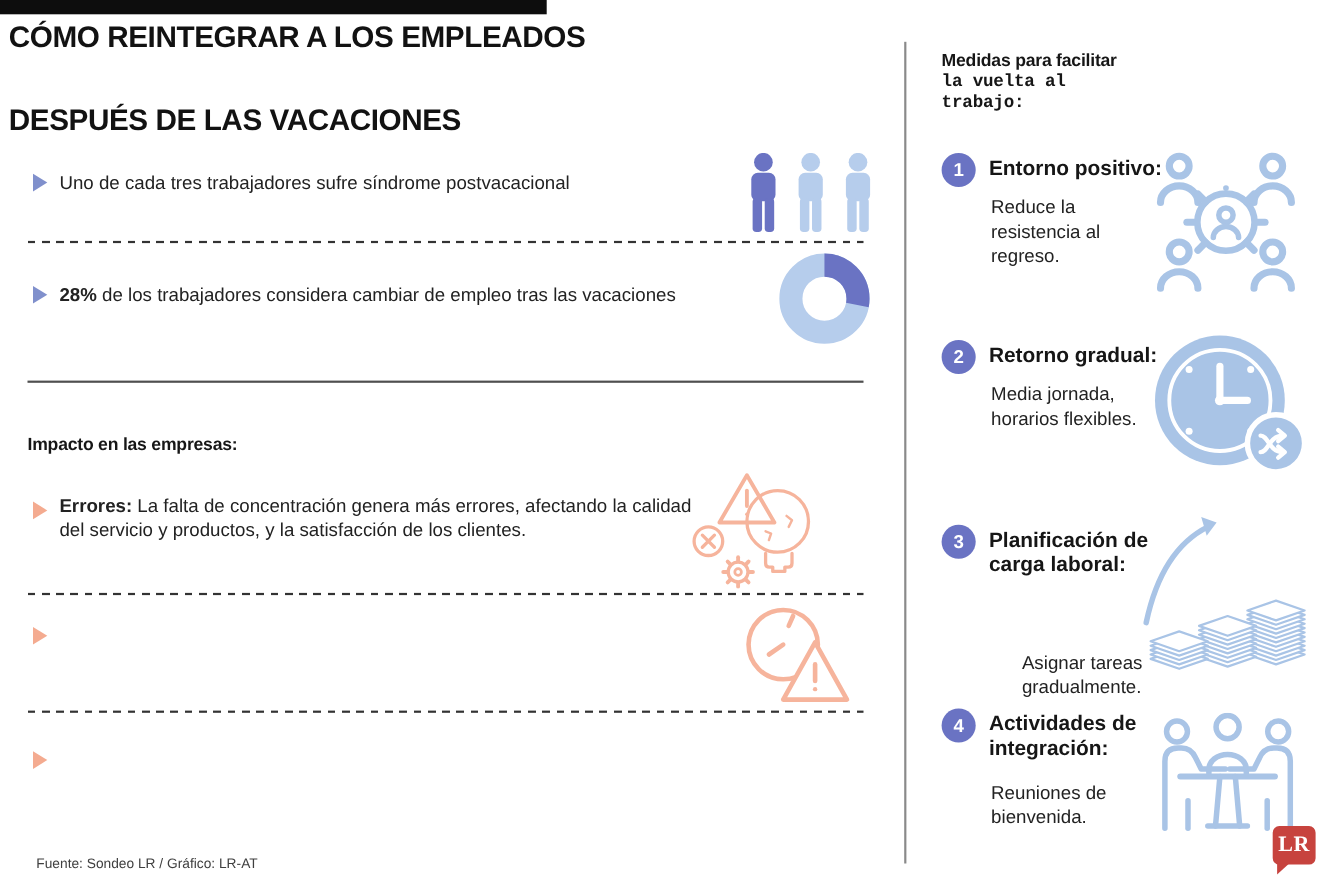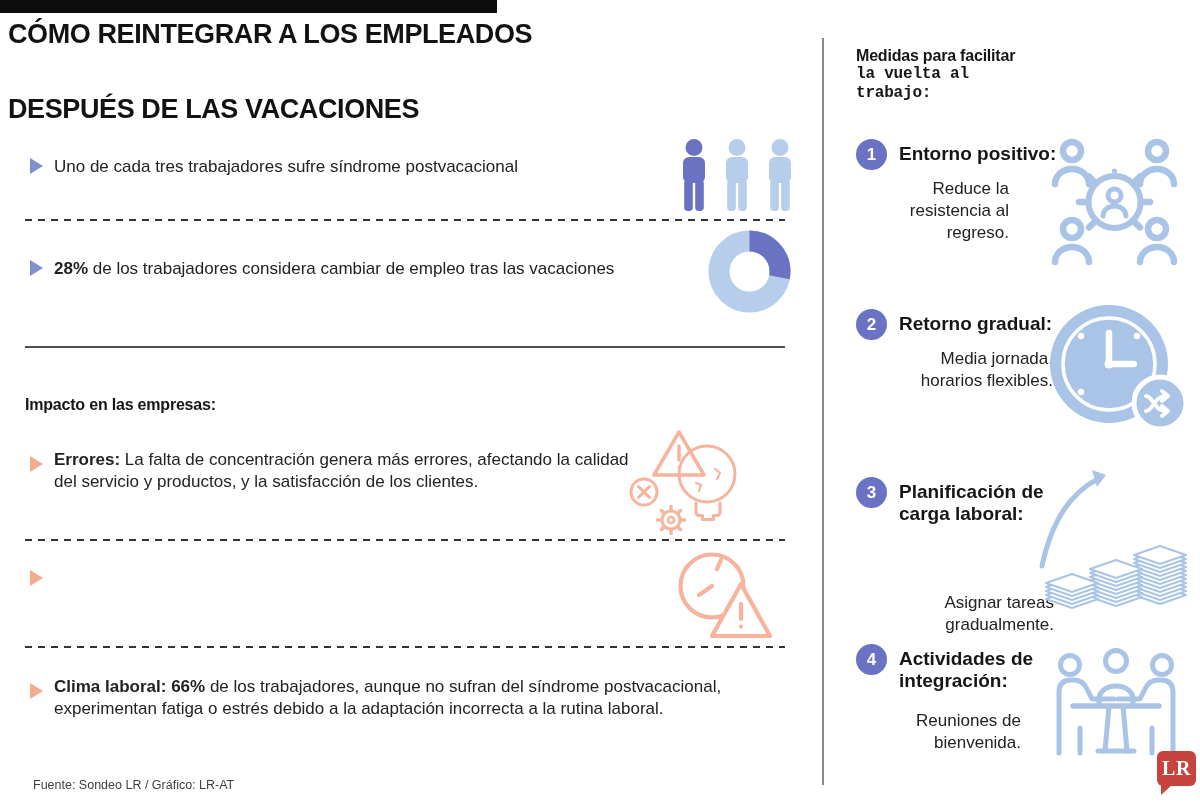--- a/index.html
+++ b/index.html
@@ -13,21 +13,21 @@
   .lead{font-weight:bold;}
   .tri{width:0;height:0;border-top:8px solid transparent;border-bottom:8px solid transparent;}
   .tri-blue{border-left:13px solid #8090cc;}
   .tri-salmon{border-left:13px solid #f4ab90;}
   .dash{height:2px;background:repeating-linear-gradient(90deg,#333 0 7px,transparent 7px 13px);}
   .solid-line{height:0;border-top:2px solid #4f4f4f;}
   .vline{width:2px;background:#8a8a8a;}
   .persons{display:flex;gap:7px;}
   .badge{width:31px;height:31px;border-radius:50%;background:#6a73c3;color:#fff;font-size:17px;font-weight:bold;text-align:center;line-height:31px;}
   .m-title{font-size:19px;font-weight:bold;line-height:1.18;color:#161616;}
-  .m-desc{font-size:17px;line-height:1.3;color:#222;text-align:right;}
+  .m-desc{font-size:17px;line-height:1.3;color:#222;}
   .footer{font-size:12.5px;color:#3f3f3f;}
   .lr{left:1157px;top:751px;width:39px;height:35px;background:#c7433e;border-radius:6px;color:#fff;
       font-family:"Liberation Serif",serif;font-weight:bold;font-size:20px;text-align:center;line-height:35px;letter-spacing:0.5px;}
   .lr:after{content:"";position:absolute;left:4px;bottom:-9px;width:0;height:0;
       border-top:10px solid #c7433e;border-right:11px solid transparent;}
   svg{display:block;}
 </style>
 </head>
 <body>
 
@@ -125,23 +125,20 @@
       <line x1="39" y1="39" x2="26" y2="48"></line>
       <path d="M68,37 L97,89 L39,89 Z" fill="#fff"></path>
       <line x1="68" y1="57" x2="68" y2="72"></line>
       <circle cx="68" cy="79.5" r="2" fill="#f6b49c" stroke="none"></circle>
     </g>
   </svg>
 
   <div class="abs dash" style="left:25px;top:646px;width:760px;"></div>
 
   <div class="abs tri tri-salmon" style="left:30px;top:683px;"></div>
-  <div class="abs body-txt" style="left:54px;top:676px;width:728px;">
-    <span class="lead">Clima laboral: 66%</span><span> de los trabajadores, aunque no sufran del síndrome postvacacional, experimentan fatiga o estrés debido a la adaptación incorrecta a la rutina laboral.</span>
-  </div>
 
   <div class="abs footer" style="left:5px;top:778px;margin-left:28px;">Fuente: Sondeo LR / Gráfico: LR-AT</div>
 
   <div class="abs vline" style="left:822px;top:38px;height:747px;"></div>
 
   <div class="abs sec-head" style="left:856px;top:47px;line-height:1.15;">
     <span style="display:block;">Medidas para facilitar</span>
     <span style="display:block;font-family:Liberation Mono, monospace;">la vuelta al trabajo:</span>
   </div>
 

